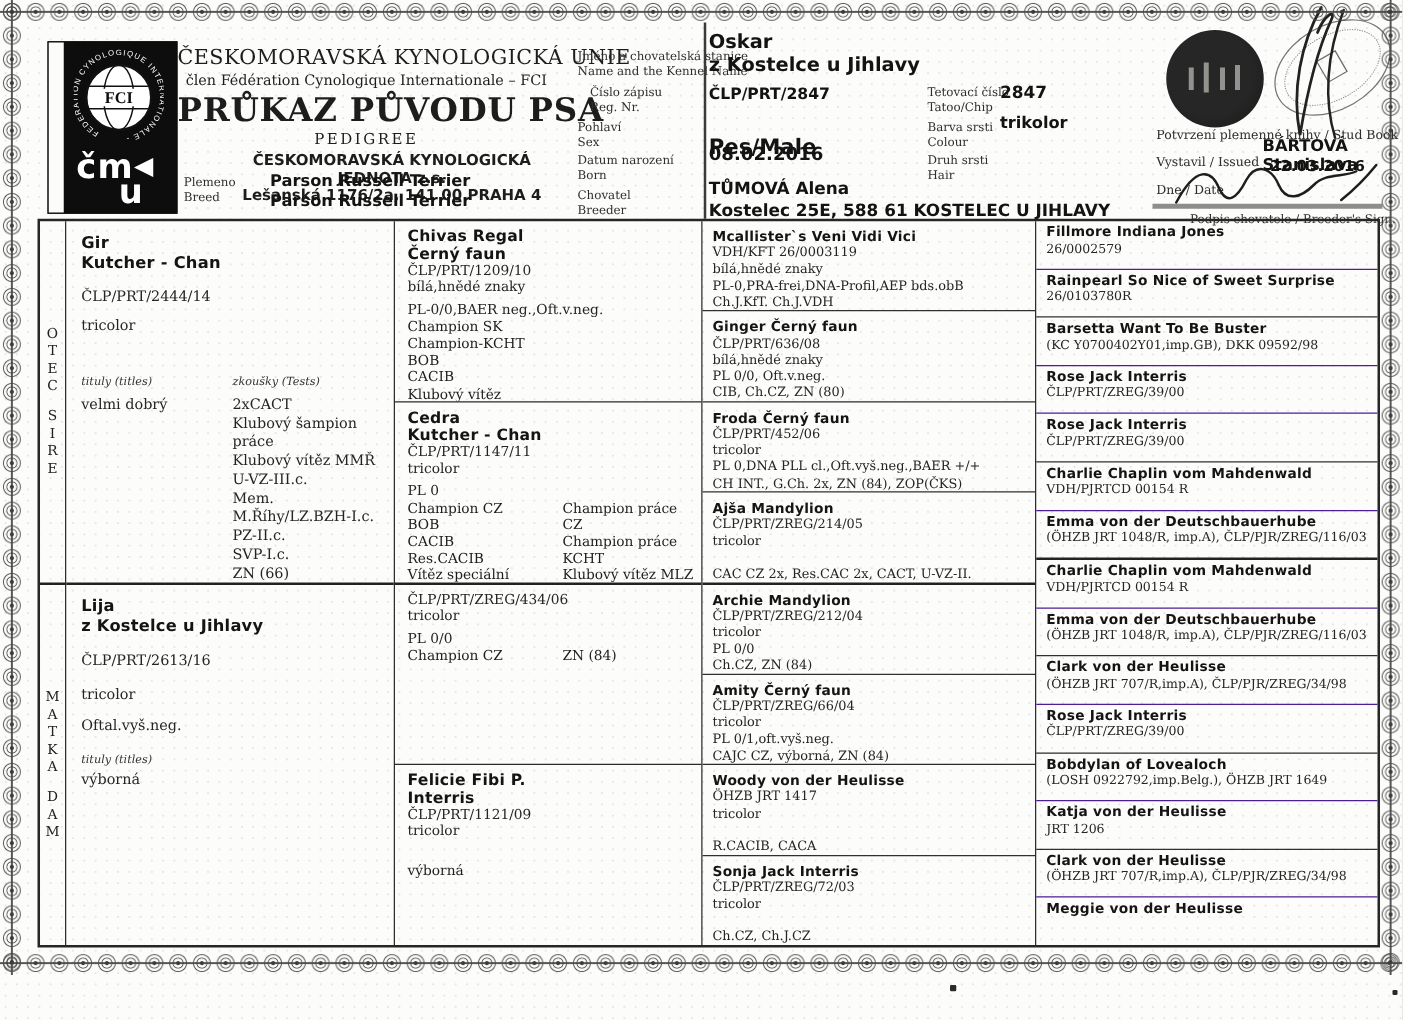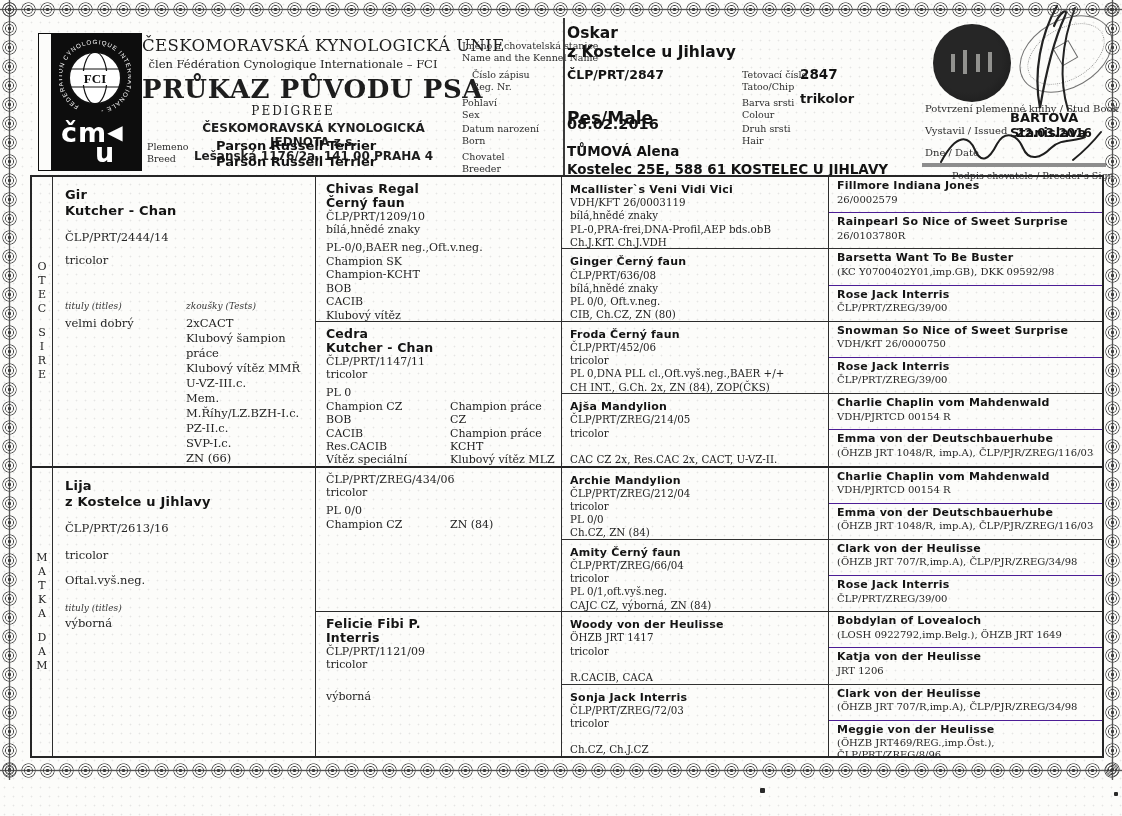--- a/index.html
+++ b/index.html
@@ -380,24 +380,20 @@
         <div class="ln">26/0103780R</div>
       </div>
       <div class="cell g4 t15">
         <div class="name">Barsetta Want To Be Buster</div>
         <div class="ln">(KC Y0700402Y01,imp.GB), DKK 09592/98</div>
       </div>
       <div class="cell g4 t1">
         <div class="name">Rose Jack Interris</div>
         <div class="ln">ČLP/PRT/ZREG/39/00</div>
       </div>
-      <div class="cell g4 t18">
-        <div class="name">Snowman So Nice of Sweet Surprise</div>
-        <div class="ln">VDH/KfT 26/0000750</div>
-      </div>
       <div class="cell g4 t1">
         <div class="name">Rose Jack Interris</div>
         <div class="ln">ČLP/PRT/ZREG/39/00</div>
       </div>
       <div class="cell g4 t15">
         <div class="name">Charlie Chaplin vom Mahdenwald</div>
         <div class="ln">VDH/PJRTCD 00154 R</div>
       </div>
       <div class="cell g4 t1">
         <div class="name">Emma von der Deutschbauerhube</div>
@@ -426,21 +422,20 @@
       <div class="cell g4 t1">
         <div class="name">Katja von der Heulisse</div>
         <div class="ln">JRT 1206</div>
       </div>
       <div class="cell g4 t15">
         <div class="name">Clark von der Heulisse</div>
         <div class="ln">(ÖHZB JRT 707/R,imp.A), ČLP/PJR/ZREG/34/98</div>
       </div>
       <div class="cell g4 t1">
         <div class="name">Meggie von der Heulisse</div>
-        <div class="ln">(ÖHZB JRT469/REG.,imp.Öst.), ČLP/PRT/ZREG/8/96</div>
       </div>
     </div>
   </div>
 
   <div class="speck" style="left:760px;top:788px;width:5px;height:5px;"></div>
   <div class="speck" style="left:1114px;top:792px;width:4px;height:4px;"></div>
 
 </div>
 
 </body></html>

